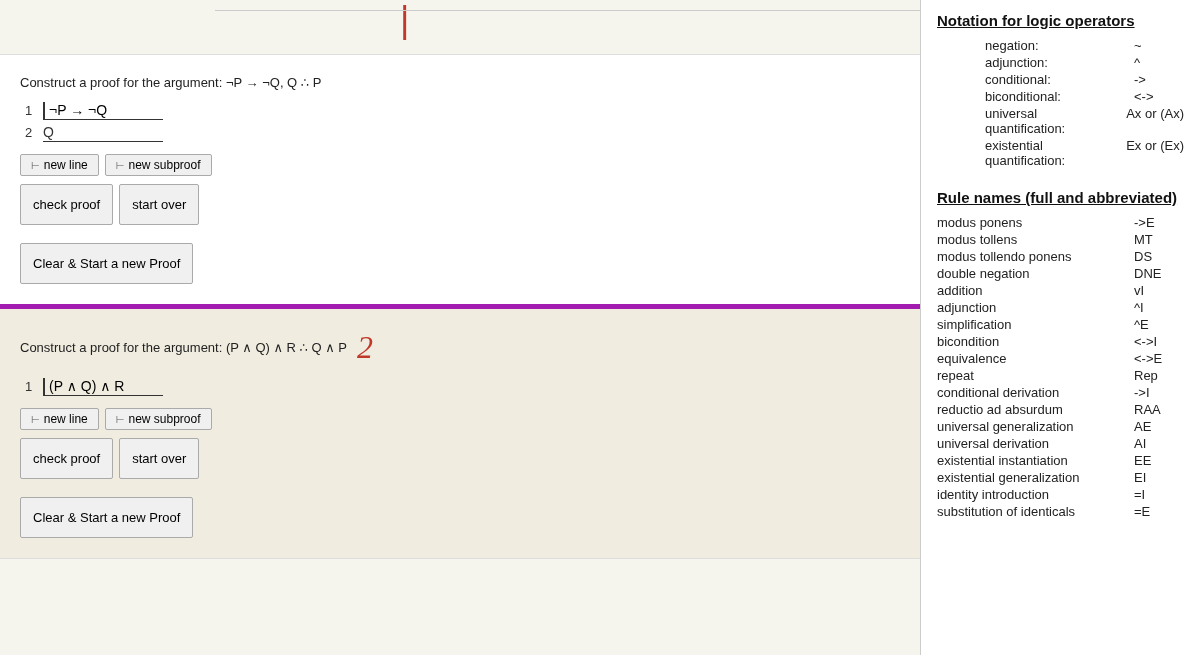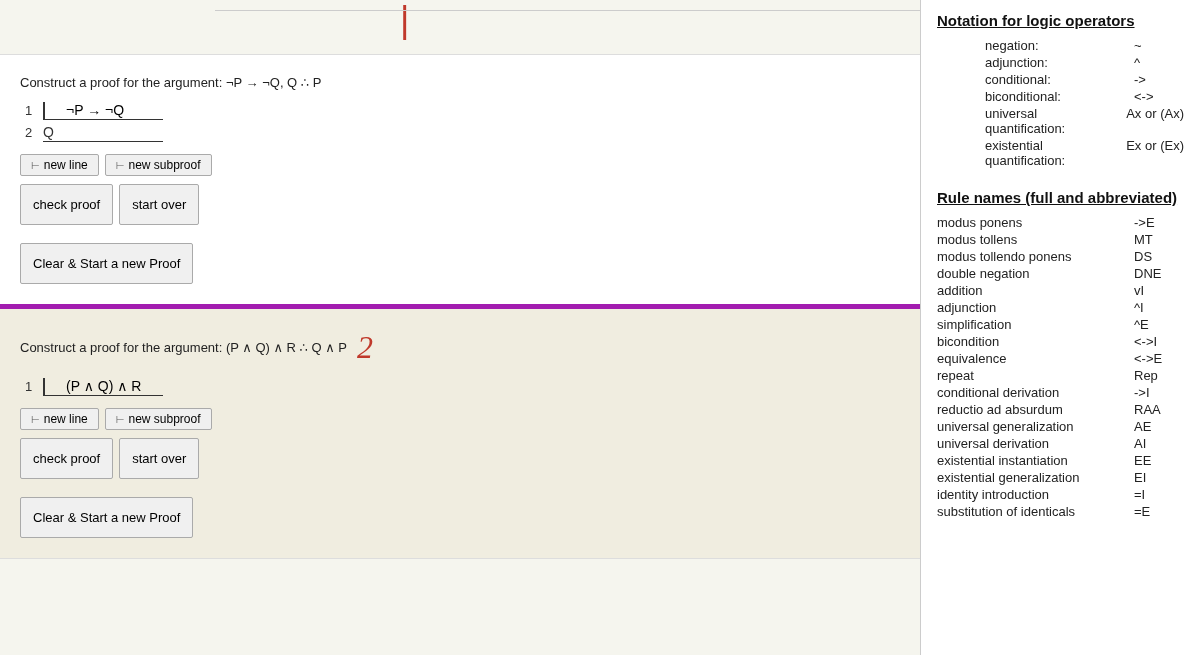--- a/index.html
+++ b/index.html
@@ -61,21 +61,21 @@
     .line-content {
       border-bottom: 1px solid #333;
       min-width: 120px;
       padding-bottom: 1px;
       font-size: 14px;
       color: #333;
     }
 
     .line-bar-left {
       border-left: 2px solid #333;
-      padding-left: 21px;
+      padding-left: 4px;
       border-bottom: 1px solid #333;
       min-width: 120px;
       padding-bottom: 1px;
     }
 
     .btn-row {
       display: flex;
       gap: 6px;
       margin-bottom: 8px;
       flex-wrap: wrap;

